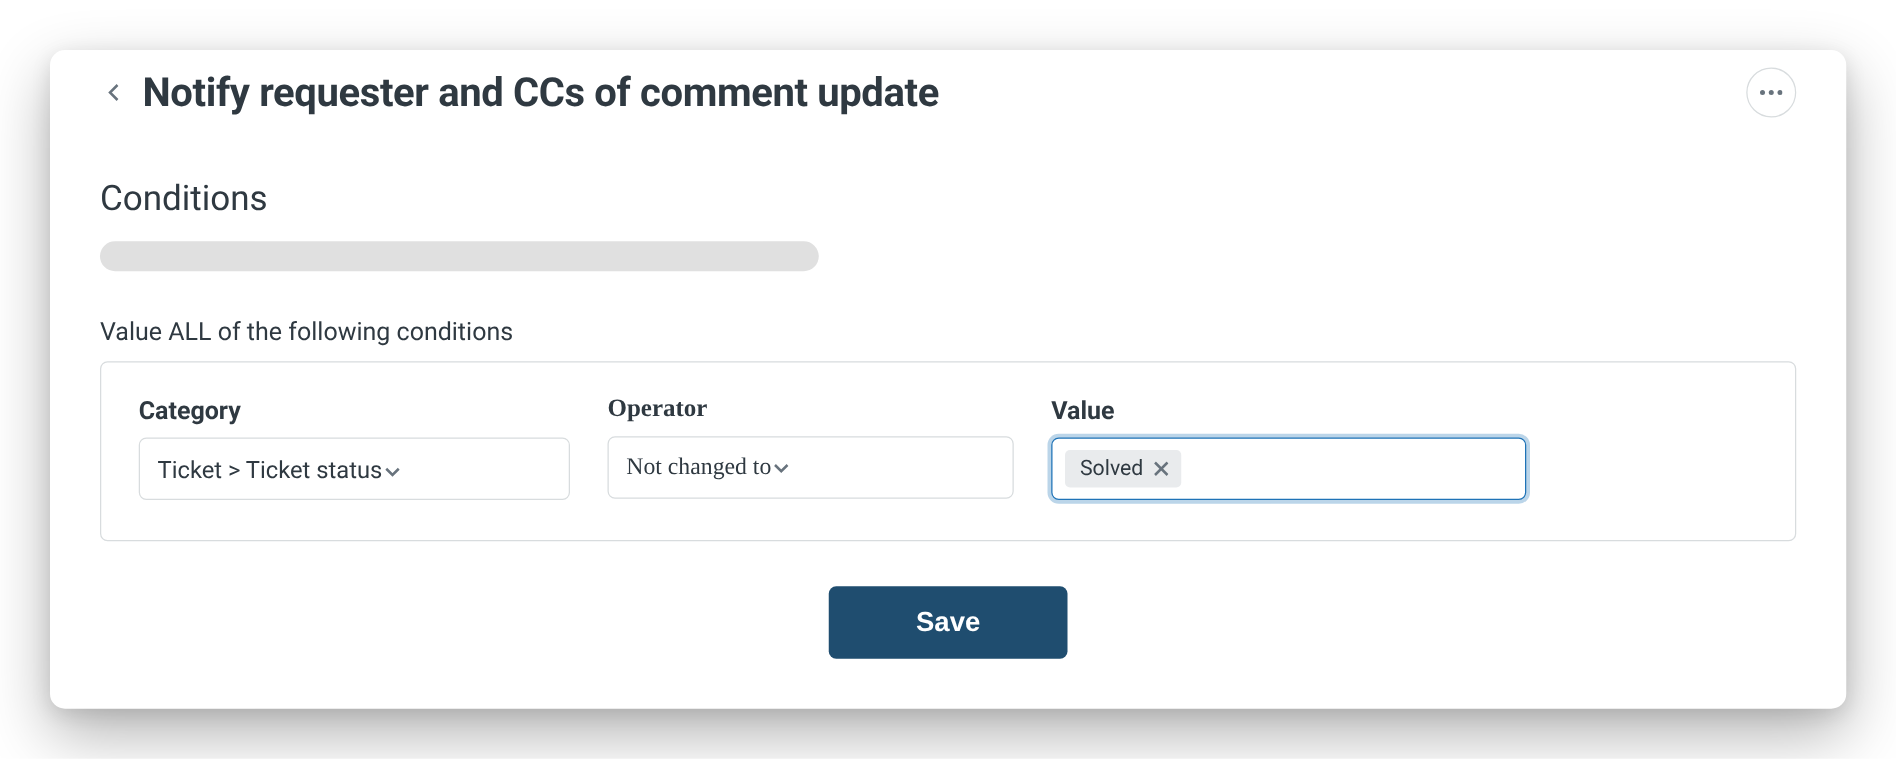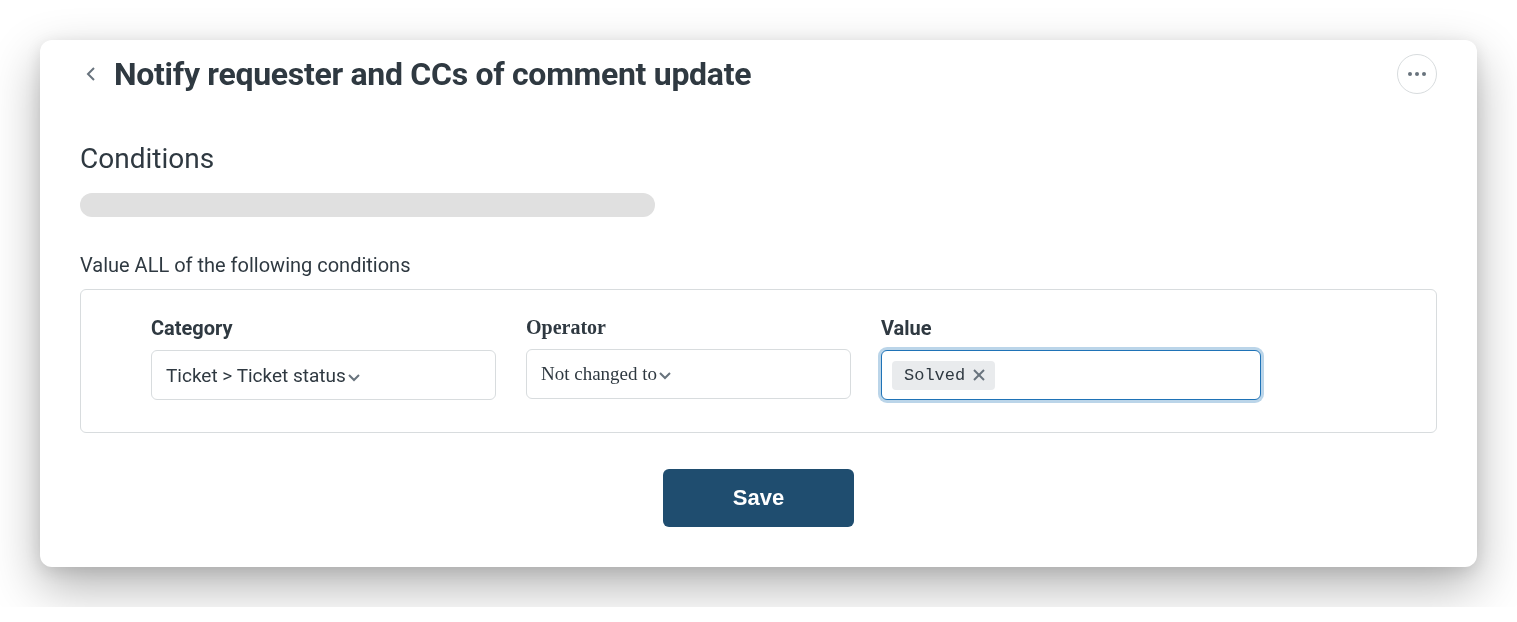--- a/index.html
+++ b/index.html
@@ -105,21 +105,20 @@
     
     .conditions-box {
       border: 1px solid #d8dcde;
       border-radius: 6px;
       padding: 26px 30px 32px 30px;
     }
     
     .condition-row {
       display: flex;
       gap: 30px;
-      margin-left: 40px;
     }
     
     .field-group {
       display: flex;
       flex-direction: column;
       gap: 10px;
     }
     
     .field-group.category {
       width: 345px;
@@ -169,21 +168,20 @@
     
     .tag-input {
       height: 50px;
       border: 1px solid #1f73b7;
       border-radius: 6px;
       background: #ffffff;
       display: flex;
       align-items: center;
       padding: 0 10px;
       box-shadow: 0 0 0 3px rgba(31, 115, 183, 0.3);
-      font-family: Liberation Mono, monospace;
     }
     
     .tag {
       display: inline-flex;
       align-items: center;
       background: #e9ebed;
       border-radius: 4px;
       padding: 5px 8px 5px 12px;
       gap: 6px;
       font-size: 17px;

